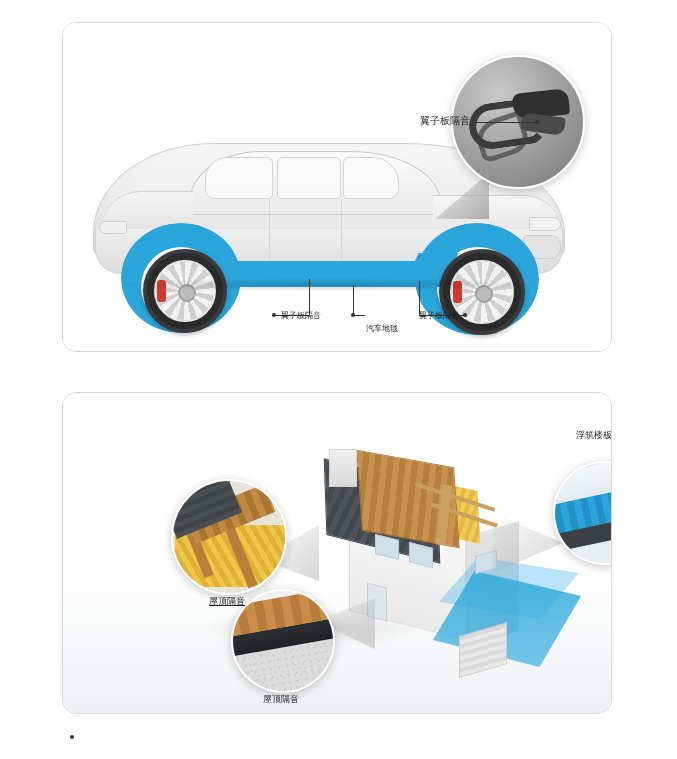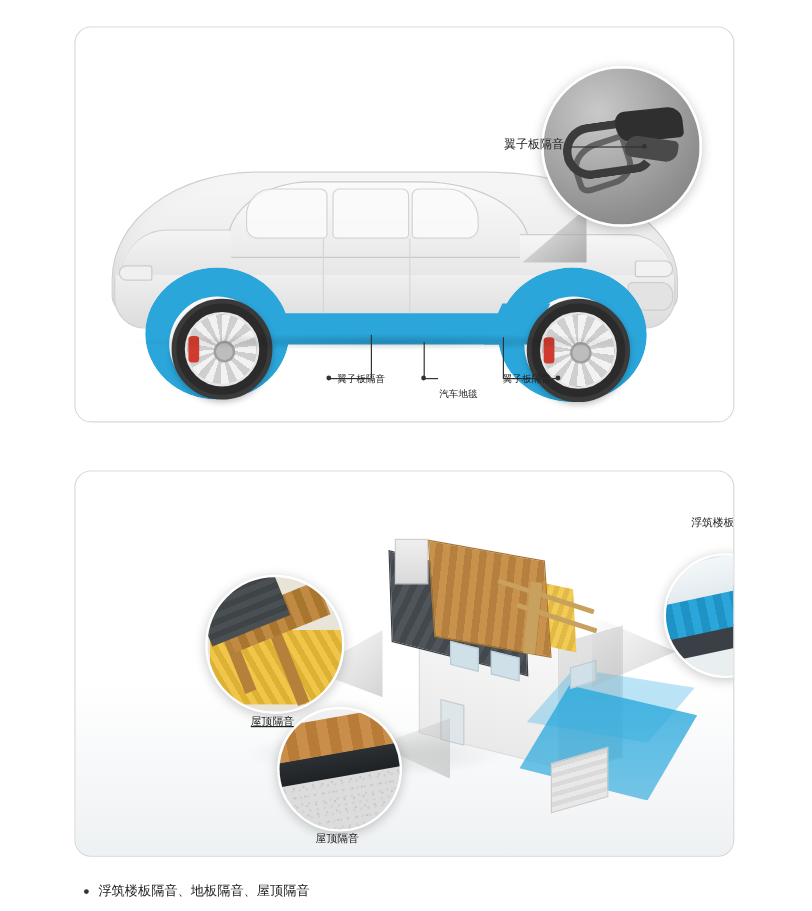--- a/index.html
+++ b/index.html
@@ -736,16 +736,15 @@
         <div class="sl-dark"></div>
         <div class="sl-blue"></div>
         <div class="sl-top"></div>
       </div>
       <div class="bubble-caption" style="left:480px; top:36px; width:120px;">浮筑楼板隔音</div>
     </div>
   </div>
 
   <div id="footer-bullet">
     <span class="bullet-dot"></span>
-    <span>浮筑楼板隔音、地板隔音、屋顶隔音</span>
   </div>
 
 </div>
 
 </body></html>

